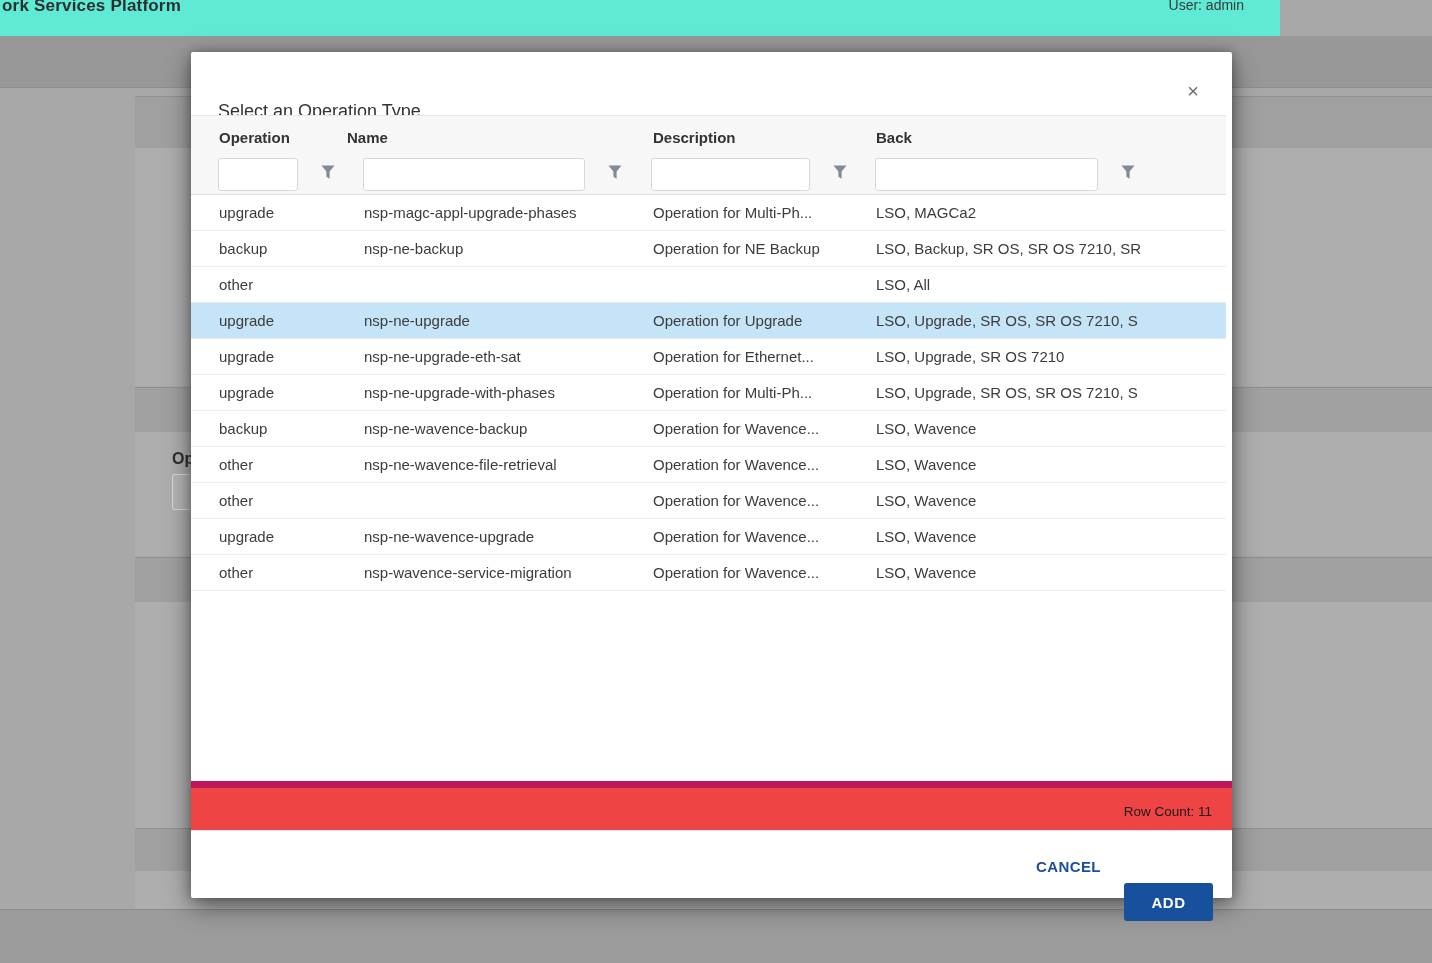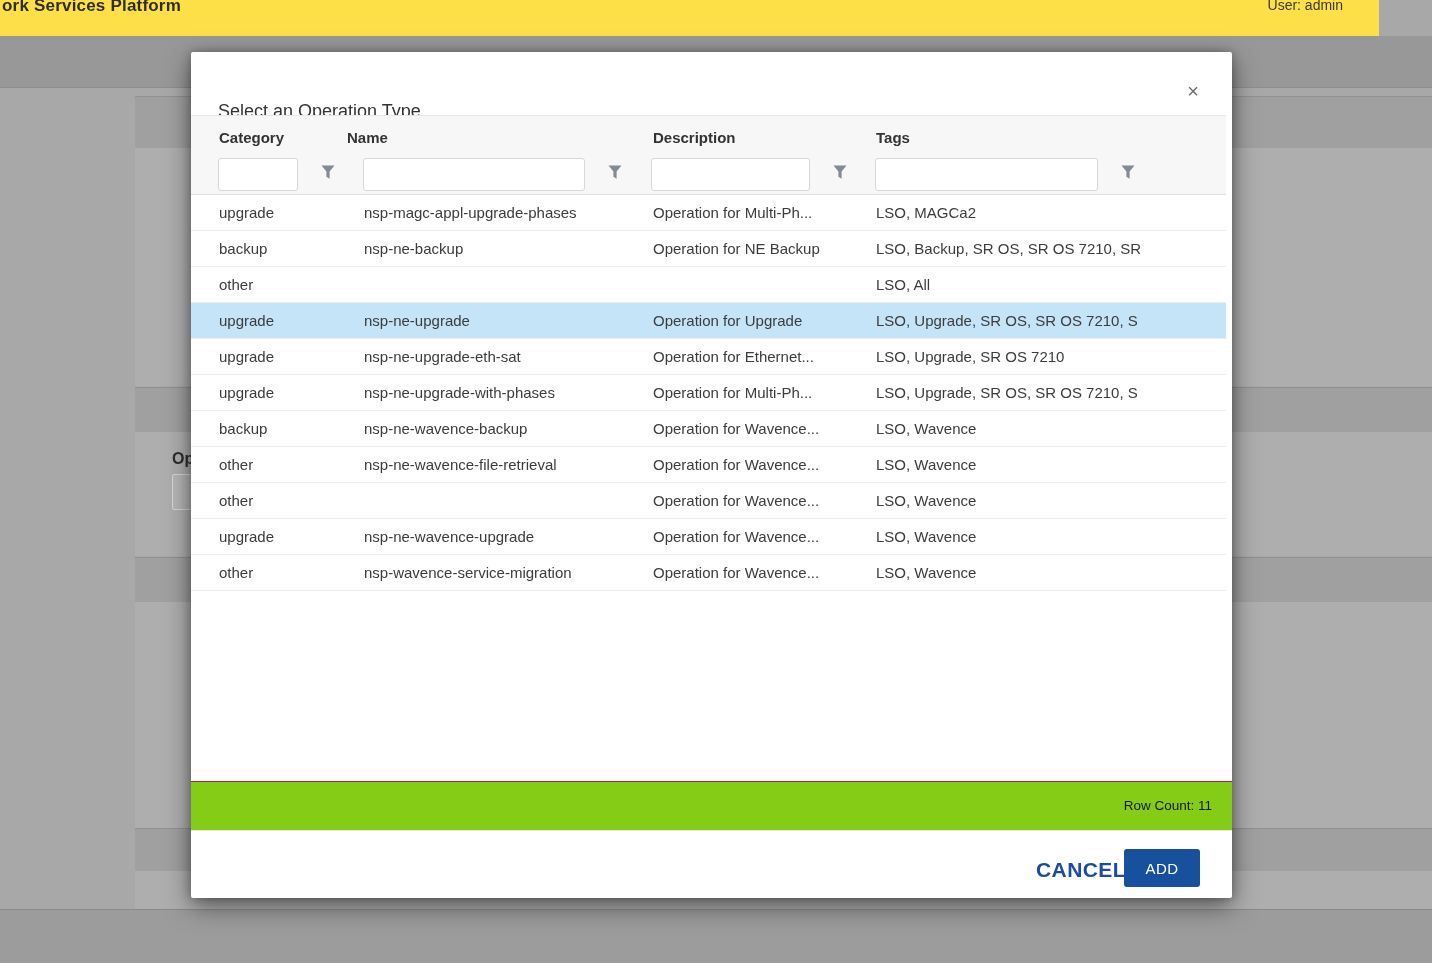--- a/index.html
+++ b/index.html
@@ -5,21 +5,21 @@
   * { box-sizing: border-box; margin: 0; padding: 0; }
   html, body { width: 1432px; height: 963px; overflow: hidden; }
   body {
     position: relative;
     font-family: "Liberation Sans", sans-serif;
     background: #a8a8a8;
   }
   .abs { position: absolute; }
 
   
-  .topbar { left:0; top:0; width:1379px; height:36px; background:#fde047; overflow:hidden; }
+  .topbar { left:0; top:0; width:1280px; height:36px; background:#5eead4; overflow:hidden; }
   .brand  { left:2px; top:-4px; font-size:17px; font-weight:600; color:#2e2e2e; letter-spacing:.2px; }
   .user   { right:36px; top:-3px; font-size:14px; color:#3a3a3a; }
   .band2  { left:0; top:36px; width:1432px; height:52px; background:#989898; border-bottom:1px solid #8d8d8d; }
 
   .sec-h  { left:135px; width:1297px; background:#a0a0a0; border-top:1px solid #919191; }
   .sec-b  { left:135px; width:1297px; background:#aeaeae; }
   .step-num { left:150px; width:35px; text-align:right; font-size:20px; font-weight:700; color:#222; }
 
   .op-label { left:172px; top:450px; font-size:16px; font-weight:700; color:#2e2e2e; }
   .op-input { left:172px; top:474px; width:60px; height:36px; border:1px solid #d8d8d8; border-radius:2px; background:rgba(255,255,255,0.10); }
@@ -54,29 +54,29 @@
   .table-body { left:0; top:143px; width:1035px; }
   .trow { position:relative; width:1035px; height:36px; border-bottom:1px solid #ececec;
           font-size:15px; color:#3c3c3c; cursor:pointer; }
   .trow.selected { background:#c5e4f8; }
   .tcell { position:absolute; top:0; line-height:35px; white-space:nowrap; overflow:hidden; }
   .tc-cat  { left:28px;  width:130px; }
   .tc-name { left:173px; width:276px; }
   .tc-desc { left:462px; width:212px; }
   .tc-tags { left:685px; width:344px; }
 
-  .rowcount-strip { left:0; top:729px; width:1041px; height:50px; background:#84cc16;
-                    border-top:1px solid #be185d; border-bottom:1px solid #e4e4e4; }
+  .rowcount-strip { left:0; top:729px; width:1041px; height:50px; background:#ef4444;
+                    border-top:7px solid #be185d; border-bottom:1px solid #e4e4e4; }
   .rowcount-text { right:20px; top:16px; font-size:13.5px; color:#1a1a1a; }
 
-  .modal-cancel { left:845px; top:806px; font-size:21px; font-weight:700; color:#1c4d9b;
+  .modal-cancel { left:845px; top:806px; font-size:15px; font-weight:700; color:#1c4d9b;
                   letter-spacing:.4px; cursor:pointer; background:none; border:none;
                   font-family:"Liberation Sans",sans-serif; }
-  .modal-add { left:933px; top:797px; width:76px; height:38px; background:#17509c; color:#fff;
-               font-size:15px; font-weight:400; letter-spacing:.5px; border:none; border-radius:3px;
+  .modal-add { left:933px; top:831px; width:89px; height:38px; background:#17509c; color:#fff;
+               font-size:15px; font-weight:700; letter-spacing:.5px; border:none; border-radius:3px;
                cursor:pointer; font-family:"Liberation Sans",sans-serif; }
 </style>
 </head>
 <body>
 
 <div class="abs topbar">
   <span class="abs brand">ork Services Platform</span>
   <span class="abs user">User: admin</span>
 </div>
 <div class="abs band2"></div>
@@ -107,24 +107,24 @@
   
   
   
 </div>
 
 <div class="abs modal">
   <span class="abs modal-title">Select an Operation Type</span>
   <span class="abs modal-close">×</span>
 
   <div class="abs table-head">
-    <span class="abs col-label col-cat">Category</span>
+    <span class="abs col-label col-cat">Operation</span>
     <span class="abs col-label col-name">Name</span>
     <span class="abs col-label col-desc">Description</span>
-    <span class="abs col-label col-tags">Tags</span>
+    <span class="abs col-label col-tags">Back</span>
 
     <input class="abs filter-input fi-cat" value="" style="">
     <input class="abs filter-input fi-name" value="" style="">
     <input class="abs filter-input fi-desc" value="" style="">
     <input class="abs filter-input fi-tags" value="" style="">
 
     <svg class="abs funnel fu-cat" viewBox="0 0 14 15">
         <path d="M0.5 0.5 H13.5 L8.6 6.4 V13.8 L5.4 11.8 V6.4 Z" fill="#828a94"></path>
       </svg>
     <svg class="abs funnel fu-name" viewBox="0 0 14 15">

